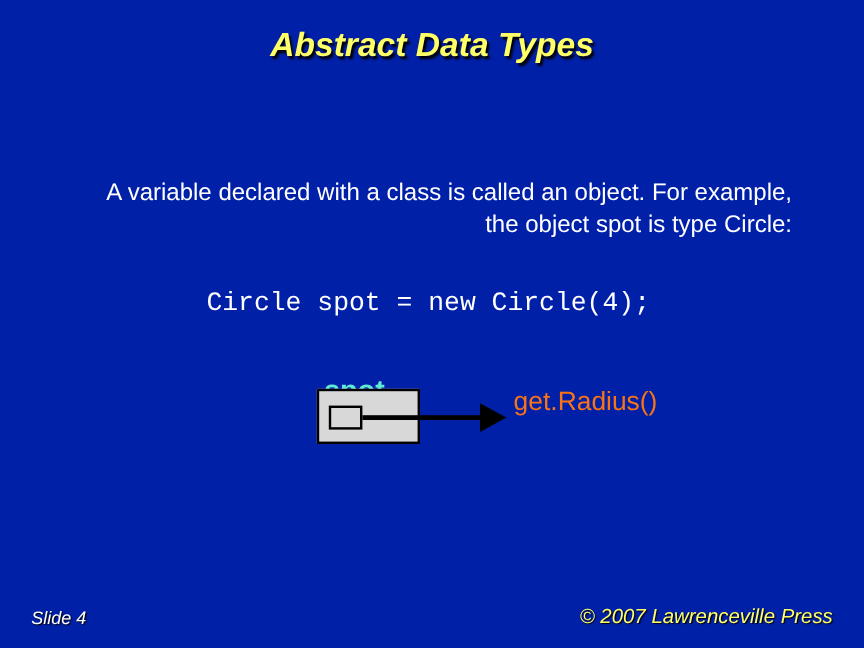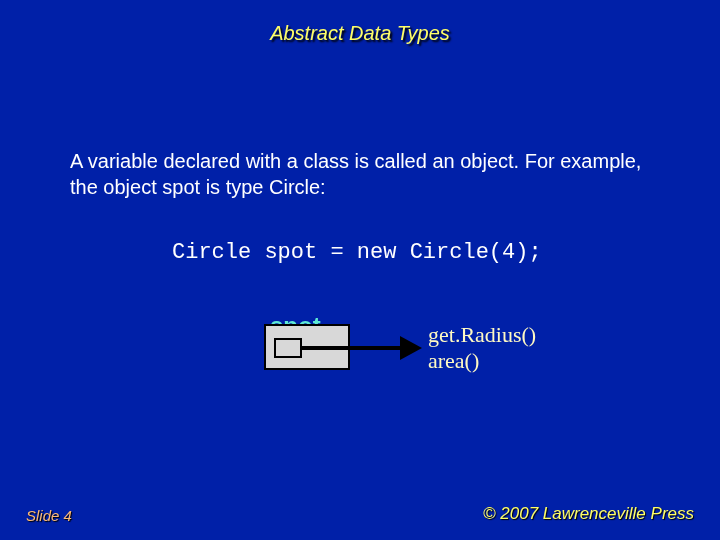--- a/index.html
+++ b/index.html
@@ -1,30 +1,30 @@
 <!DOCTYPE html>
 <html><head>
 <meta charset="utf-8">
 <style>
-  * { box-sizing: border-box; margin: 0; padding: 0; }
+  * { box-sizing: border-box; margin: 0; padding: 0; text-align: right; }
   html, body { width: 720px; height: 540px; overflow: hidden; }
   body {
     background: #0020a8;
     font-family: Verdana, Geneva, sans-serif;
     position: relative;
   }
   .title {
     position: absolute;
     top: 22px;
     left: 0;
     width: 720px;
     text-align: center;
-    font-weight: normal;
+    font-weight: bold;
     font-style: italic;
-    font-size: 20px;
+    font-size: 28px;
     color: #ffff66;
     text-shadow: 2px 2px 2px #000;
   }
   .body-text {
     position: absolute;
     top: 148px;
     left: 70px;
     width: 590px;
     color: #ffffff;
     font-size: 20px;
@@ -86,30 +86,30 @@
     left: 142px;
     width: 0; height: 0;
     border-top: 12px solid transparent;
     border-bottom: 12px solid transparent;
     border-left: 22px solid #000;
   }
   .methods {
     position: absolute;
     top: 26px;
     left: 170px;
-    font-family: Liberation Serif, serif;
-    color: #fef9c3;
+    font-family: Liberation Sans, sans-serif;
+    color: #f97316;
     font-size: 22px;
     line-height: 1.2;
   }
   .slide-num {
     position: absolute;
     bottom: 16px;
     left: 26px;
-    color: #fdba74;
+    color: #ffffff;
     font-style: italic;
     font-size: 15px;
     text-shadow: 1px 1px 1px #000;
   }
   .copyright {
     position: absolute;
     bottom: 16px;
     right: 26px;
     color: #ffff66;
     font-style: italic;
@@ -127,18 +127,17 @@
 <div class="code-line">Circle spot = new Circle(4);</div>
 
 <div class="diagram">
   <div class="spot-label">spot</div>
   <div class="box"></div>
   <div class="inner-box"></div>
   <div class="arrow-line"></div>
   <div class="arrow-head"></div>
   <div class="methods">
     <div>get.Radius()</div>
-    <div>area()</div>
   </div>
 </div>
 
 <div class="slide-num">Slide 4</div>
 <div class="copyright">© 2007 Lawrenceville Press</div>
 
 </body></html>

